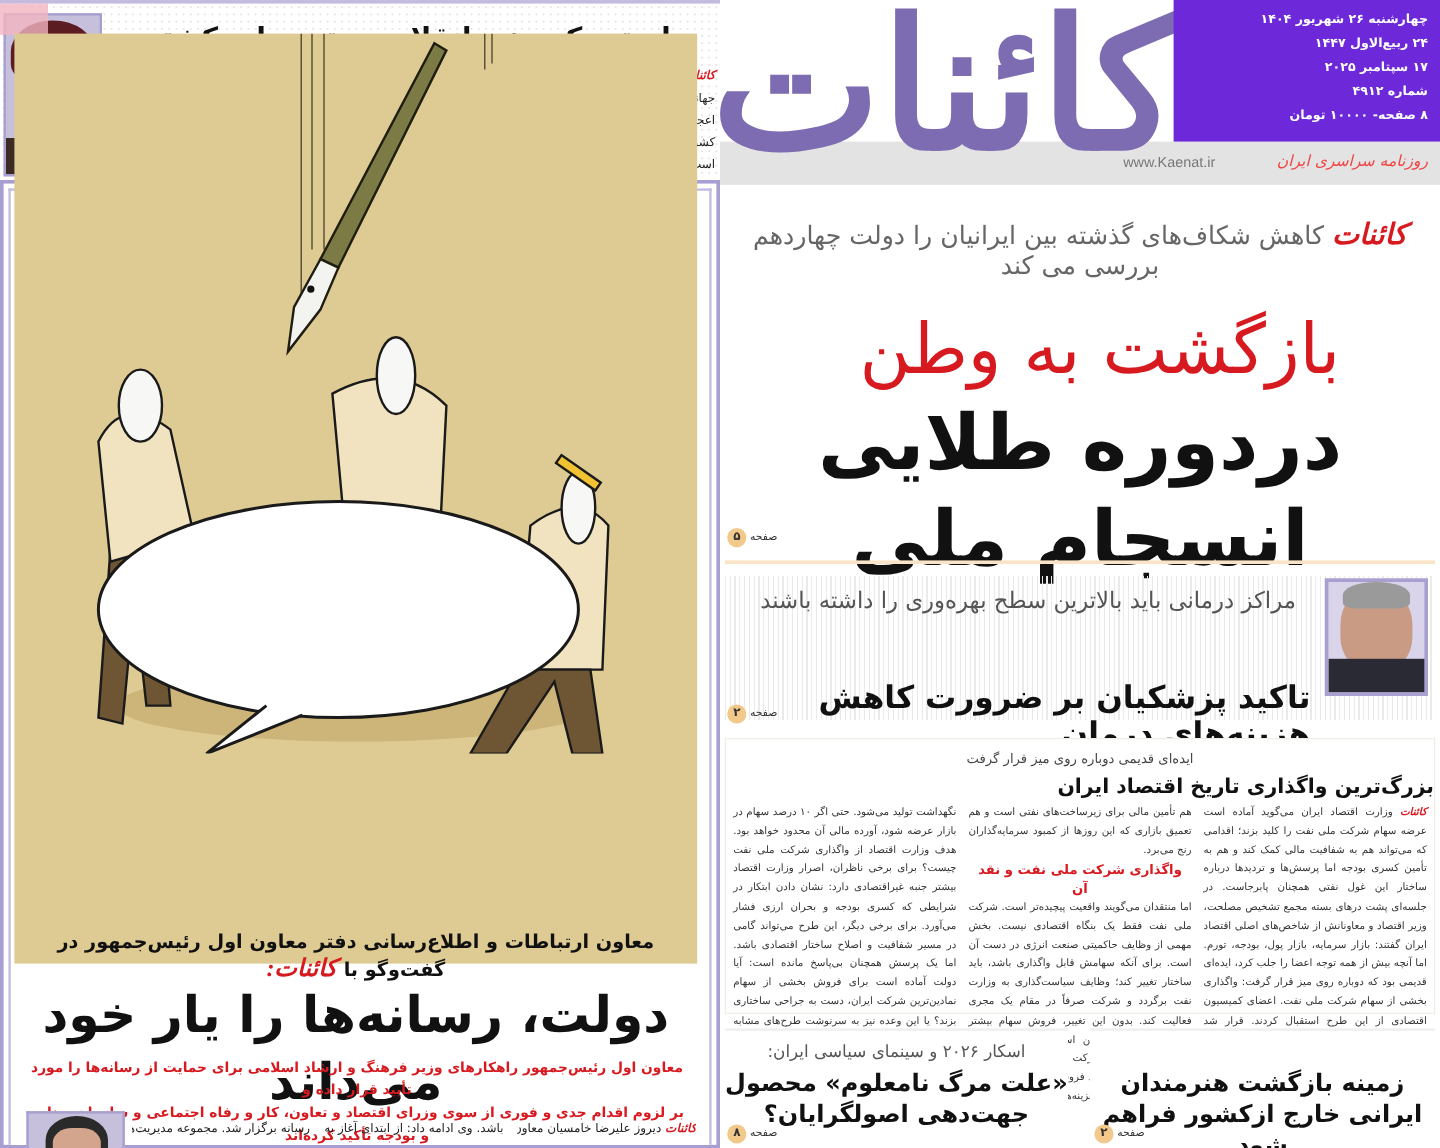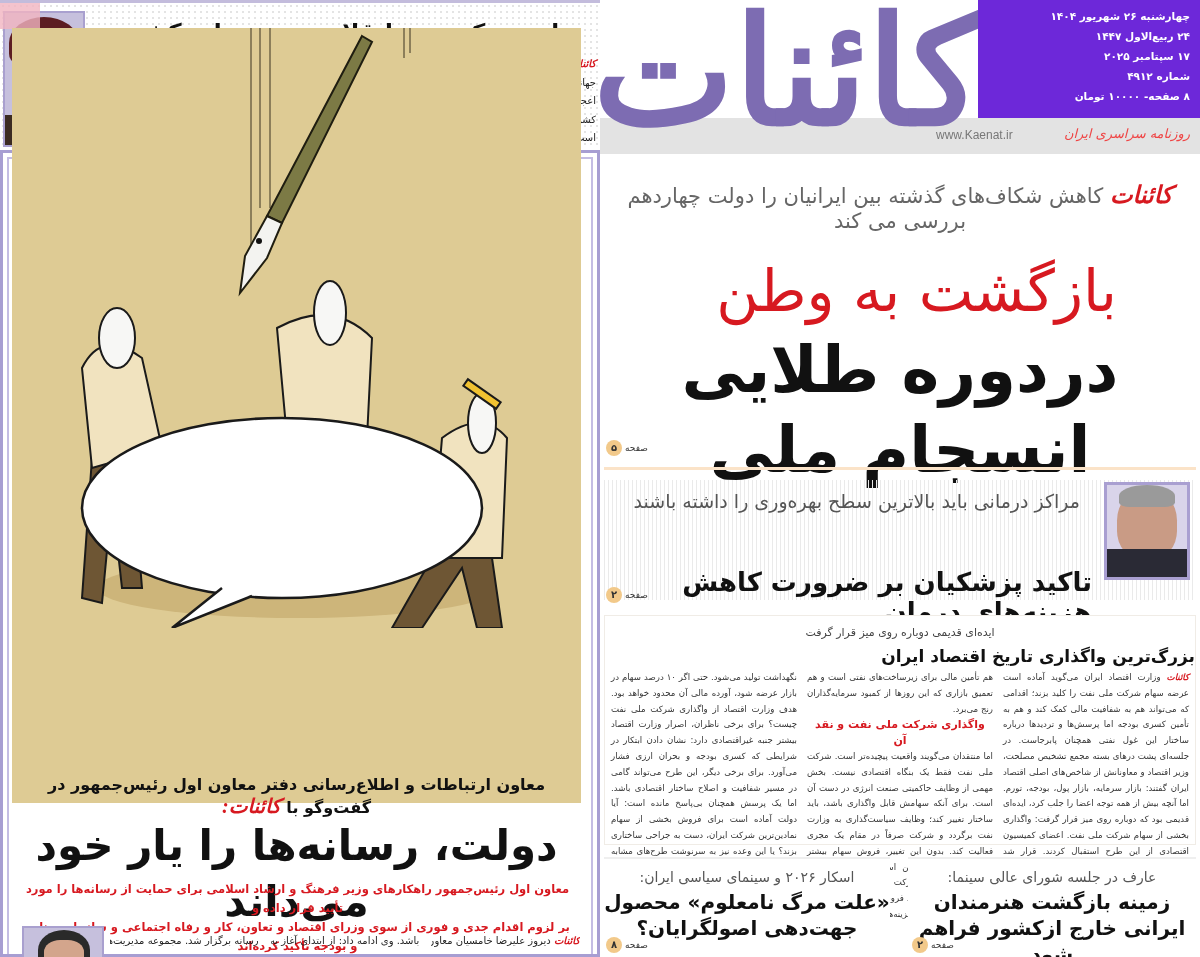--- a/index.html
+++ b/index.html
@@ -144,21 +144,20 @@
       <span class="subhead">واگذاری شرکت ملی نفت و نقد آن</span>
       <span>اما منتقدان می‌گویند واقعیت پیچیده‌تر است. شرکت ملی نفت فقط یک بنگاه اقتصادی نیست. بخش مهمی از وظایف حاکمیتی صنعت انرژی در دست آن است. برای آنکه سهامش قابل واگذاری باشد، باید ساختار تغییر کند؛ وظایف سیاست‌گذاری به وزارت نفت برگردد و شرکت صرفاً در مقام یک مجری فعالیت کند. بدون این تغییر، فروش سهام بیشتر شبیه یک حرکت نمادین است. همچنین، برخلاف تصور عمومی، سود شرکت چندان چشمگیر نیست. تنها ۱۴.۵ درصد از درآمد فروش نفت به آن می‌رسد؛ رقمی که بیشتر صرف هزینه‌های جاری و</span>
     </div>
     <div class="col">
       <span>نگهداشت تولید می‌شود. حتی اگر ۱۰ درصد سهام در بازار عرضه شود، آورده مالی آن محدود خواهد بود. هدف وزارت اقتصاد از واگذاری شرکت ملی نفت چیست؟ برای برخی ناظران، اصرار وزارت اقتصاد بیشتر جنبه غیراقتصادی دارد: نشان دادن ابتکار در شرایطی که کسری بودجه و بحران ارزی فشار می‌آورد. برای برخی دیگر، این طرح می‌تواند گامی در مسیر شفافیت و اصلاح ساختار اقتصادی باشد. اما یک پرسش همچنان بی‌پاسخ مانده است: آیا دولت آماده است برای فروش بخشی از سهام نمادین‌ترین شرکت ایران، دست به جراحی ساختاری بزند؟ یا این وعده نیز به سرنوشت طرح‌های مشابه پیشین دچار خواهد شد؟</span>
     </div>
   </div>
 </section>
 
 <section class="bottom-box" style="left:908px; width:288px;">
-  <div class="over">عارف در جلسه شورای عالی سینما:</div>
   <div class="title">زمینه بازگشت هنرمندان ایرانی خارج ازکشور فراهم شود</div>
 </section>
 <div class="page-ref" style="left:912px; top:937px;">
   <span>صفحه</span>
   <span class="num">۲</span>
 </div>
 
 <section class="bottom-box" style="left:604px; width:286px;">
   <div class="over">اسکار ۲۰۲۶ و سینمای سیاسی ایران:</div>
   <div class="title">«علت مرگ نامعلوم» محصول جهت‌دهی اصولگرایان؟</div>

